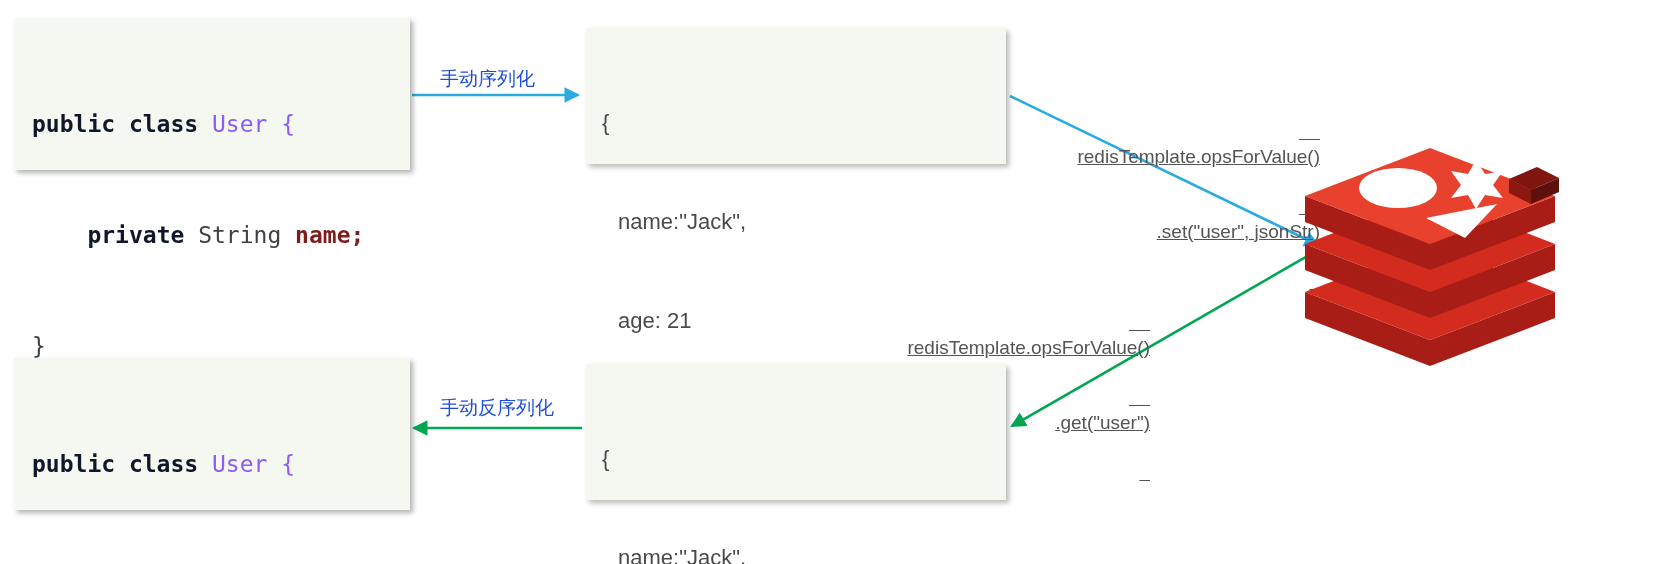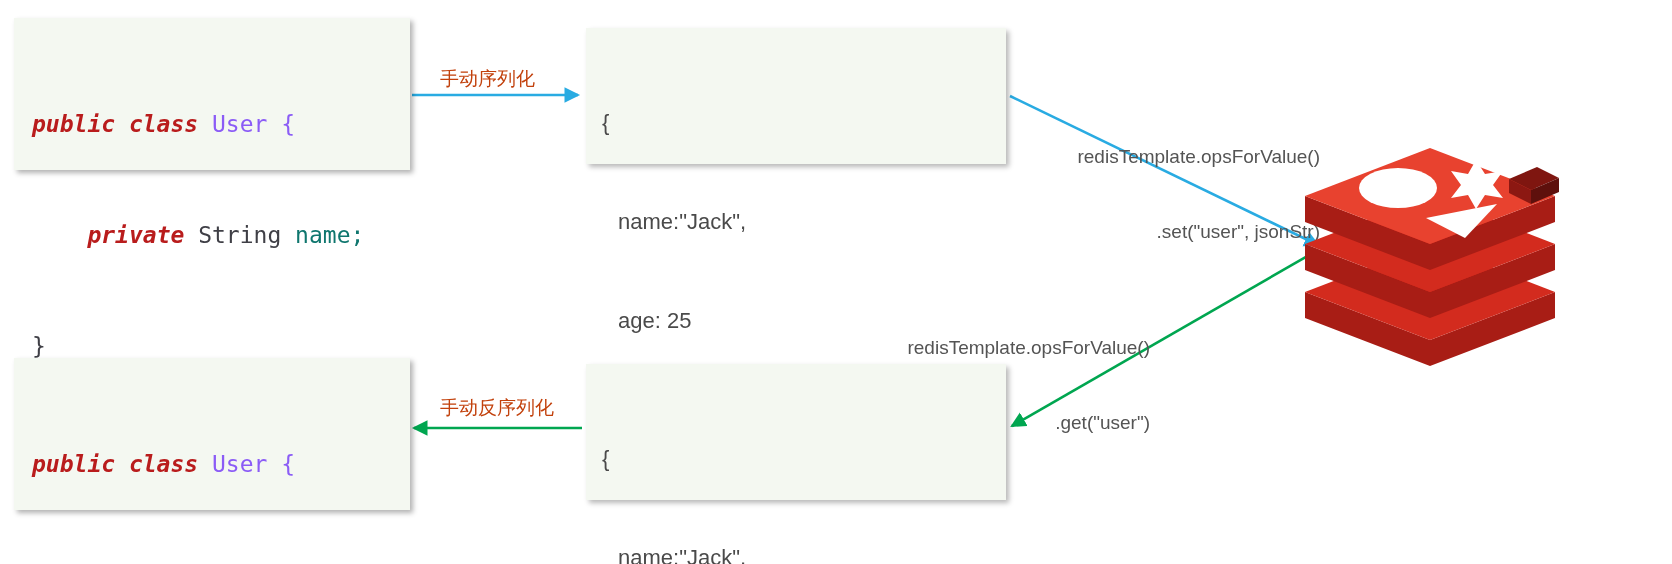--- a/index.html
+++ b/index.html
@@ -27,23 +27,23 @@
     box-shadow: 3px 3px 5px rgba(0,0,0,0.30);
     font-family: "DejaVu Sans Mono", "Liberation Mono", monospace;
     font-size: 23px;
     line-height: 37px;
     padding: 14px 10px 14px 18px;
     box-sizing: border-box;
     white-space: pre;
     color: #3b3b3b;
   }
   .code-box .ln { display: block; }
-  .kw   { color: #b91c1c; font-weight: bold; font-style: italic; }
+  .kw   { color: #0f172a; font-weight: bold; }
   .typ  { color: #3f3f46; }
-  .fld  { color: #0f766e; font-weight: normal; }
+  .fld  { color: #7f1d1d; font-weight: bold; }
   .pun  { color: #3f3f46; }
   .cls  { color: #8b5cf6; }
 
   #code-top    { left: 14px;  top: 18px;  width: 396px; height: 152px; }
   #code-bottom { left: 14px;  top: 358px; width: 396px; height: 152px; }
 
   
   .json-box {
     position: absolute;
     background: #f4f8f1;
@@ -60,36 +60,37 @@
   .json-box .ln.ind { padding-left: 16px; }
 
   #json-top    { left: 586px; top: 28px;  width: 420px; height: 136px; }
   #json-bottom { left: 586px; top: 364px; width: 420px; height: 136px; }
 
   
   .edge-label {
     position: absolute;
     font-family: "Liberation Sans", sans-serif;
     font-size: 19px;
-    color: #c2410c;
+    color: #1d4ed8;
     white-space: pre;
     text-align: center;
     line-height: 24px;
   }
   #label-serialize   { left: 440px; top: 67px; }
   #label-deserialize { left: 440px; top: 396px; text-align: right; }
 
   .code-label {
     position: absolute;
     font-family: "Liberation Sans", sans-serif;
     font-size: 19px;
     color: #545454;
     line-height: 25px;
     text-align: right;
     white-space: pre;
+    text-decoration: underline;
   }
   #label-set { left: 1010px; top: 94px; width: 310px; }
   #label-get { left: 840px;  top: 285px; width: 310px; }
 
   
   #arrows {
     position: absolute;
     left: 0; top: 0;
     width: 1672px; height: 564px;
     pointer-events: none;
@@ -137,21 +138,21 @@
   <div class="code-box" id="code-bottom">
     <span class="ln"><span class="kw">public class</span><span class="cls"> User {</span></span>
     <span class="ln">    <span class="kw">private</span><span class="typ"> String </span><span class="fld">name;</span></span>
     
     
   </div>
 
   <div class="json-box" id="json-top">
     <span class="ln">{</span>
     <span class="ln ind">name:"Jack",</span>
-    <span class="ln ind">age: 25</span>
+    <span class="ln ind">age: 21</span>
     <span class="ln">}</span>
   </div>
 
   <div class="json-box" id="json-bottom">
     <span class="ln">{</span>
     <span class="ln ind">name:"Jack",</span>
     
     
   </div>
 

